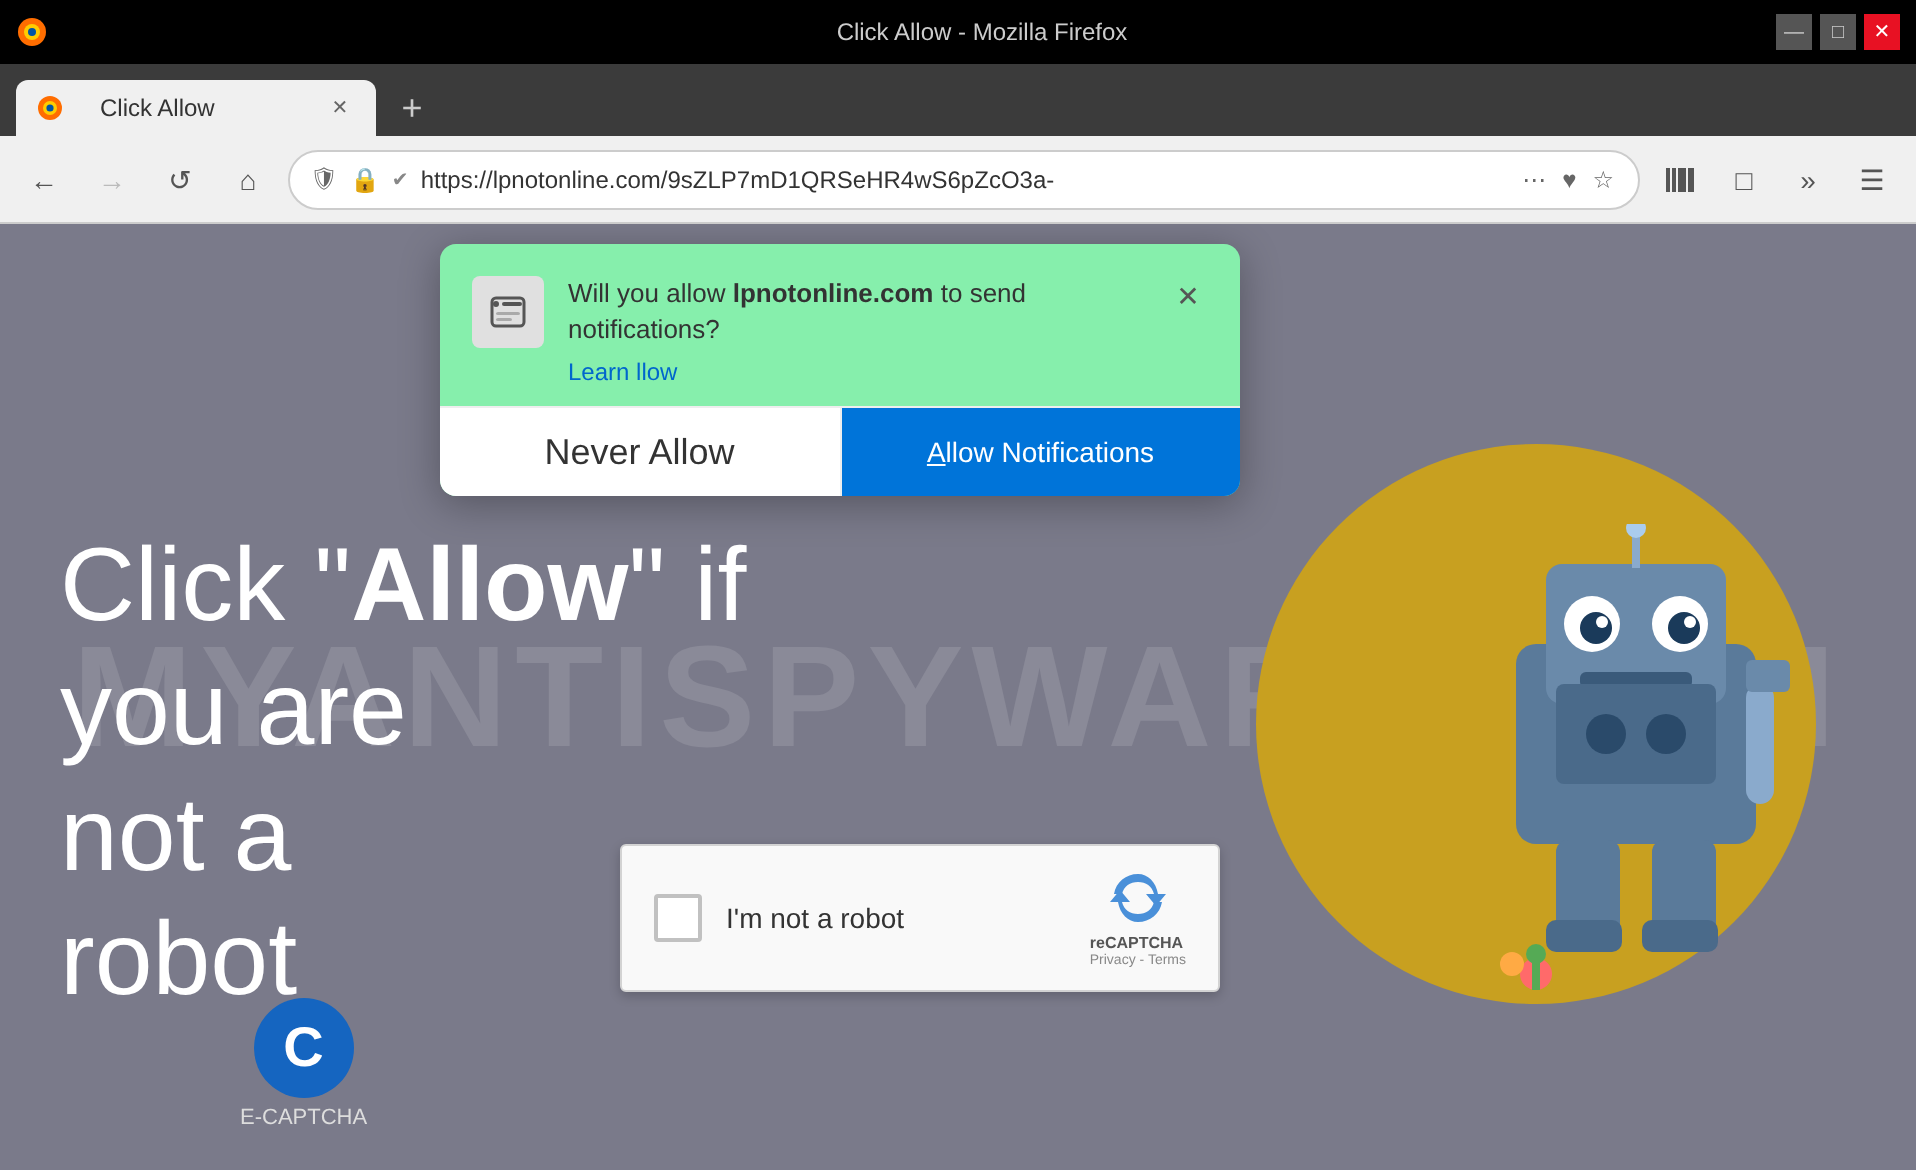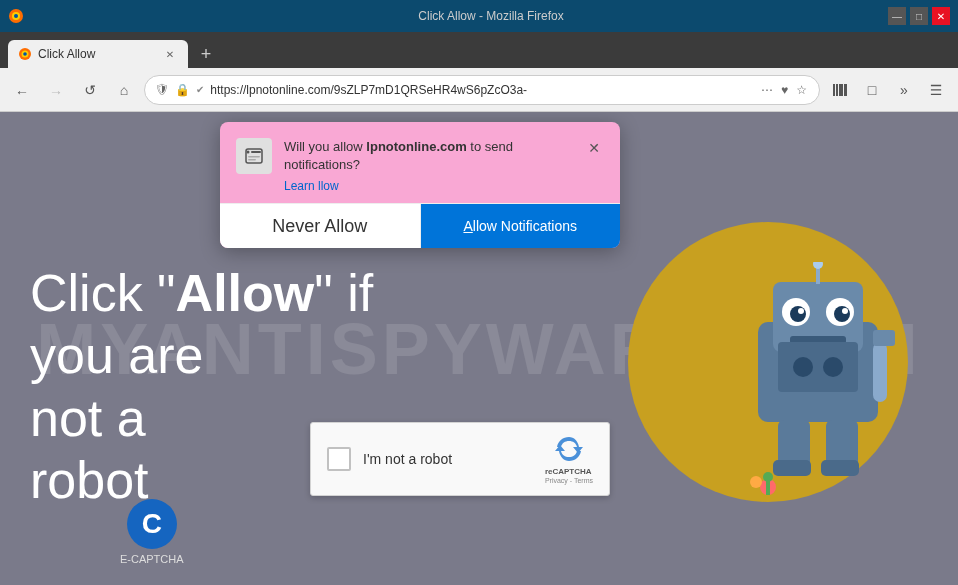--- a/index.html
+++ b/index.html
@@ -10,21 +10,21 @@
       width: 958px;
       height: 585px;
       display: flex;
       flex-direction: column;
       background: #f0f0f0;
     }
 
     
     .title-bar {
       height: 32px;
-      background: #0c4a6e;
+      background: #000000;
       display: flex;
       align-items: center;
       padding: 0 8px;
       position: relative;
     }
     .title-bar-icon {
       width: 16px;
       height: 16px;
       margin-right: 8px;
       display: flex;
@@ -67,21 +67,21 @@
       align-items: flex-end;
       padding: 0 8px;
     }
     .tab {
       height: 28px;
       background: #f0f0f0;
       border-radius: 6px 6px 0 0;
       display: flex;
       align-items: center;
       padding: 0 10px;
-      gap: 6px;
+      gap: 18px;
       min-width: 180px;
       max-width: 220px;
       font-size: 12px;
       color: #333;
       position: relative;
     }
     .tab-favicon {
       width: 14px;
       height: 14px;
       display: flex;
@@ -232,21 +232,21 @@
       color: #ddd;
       font-size: 11px;
     }
 
     
     .notification-popup {
       position: absolute;
       top: 10px;
       left: 220px;
       width: 400px;
-      background: #f9a8d4;
+      background: #86efac;
       border-radius: 8px;
       box-shadow: 0 4px 20px rgba(0,0,0,0.3);
       z-index: 100;
       overflow: hidden;
     }
     .popup-header {
       display: flex;
       align-items: flex-start;
       padding: 16px 16px 8px 16px;
       gap: 12px;

